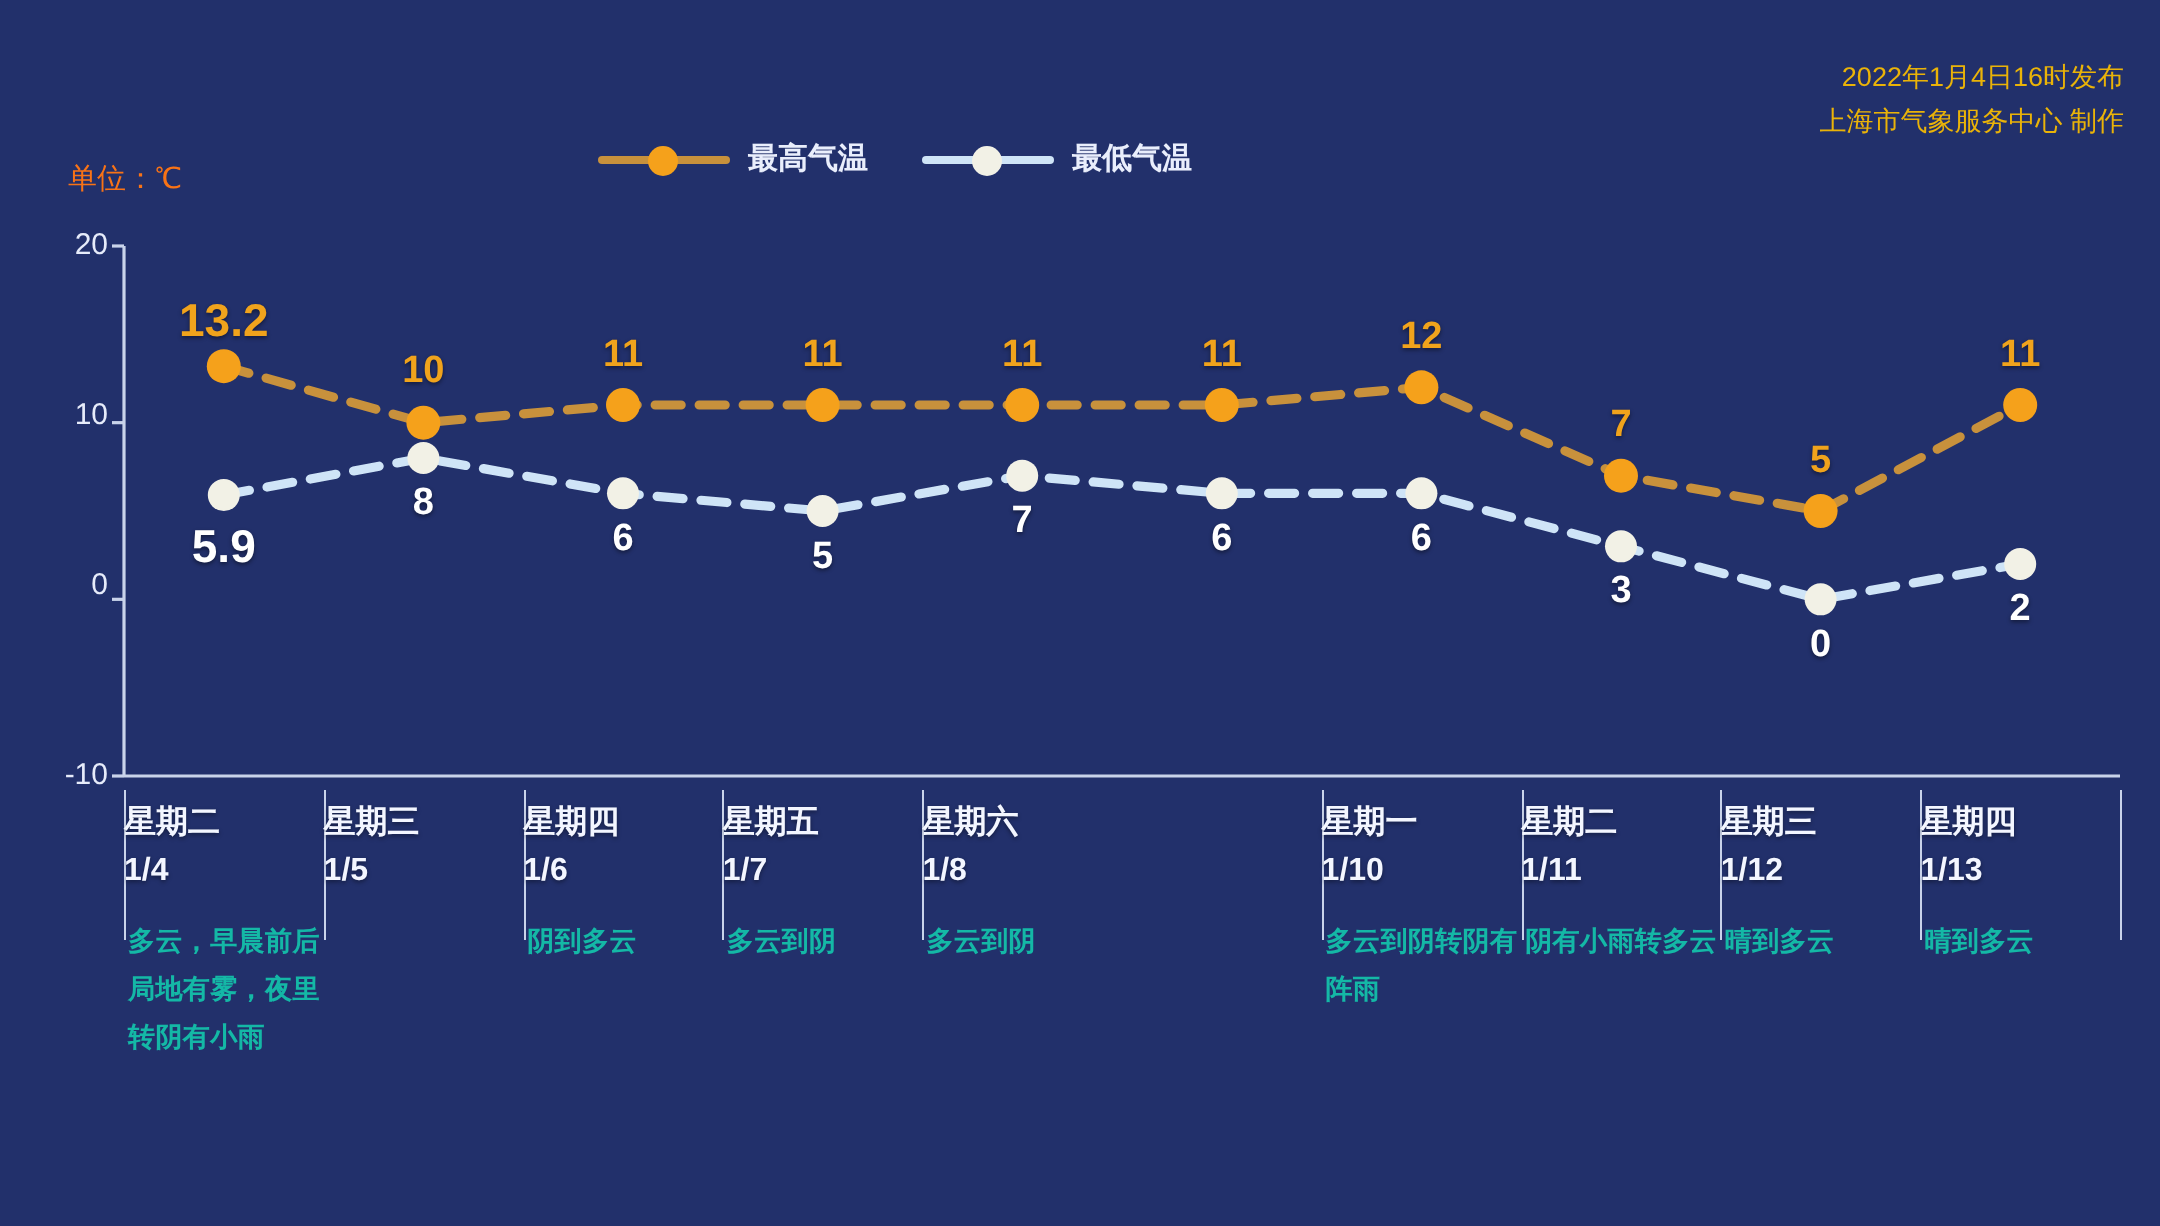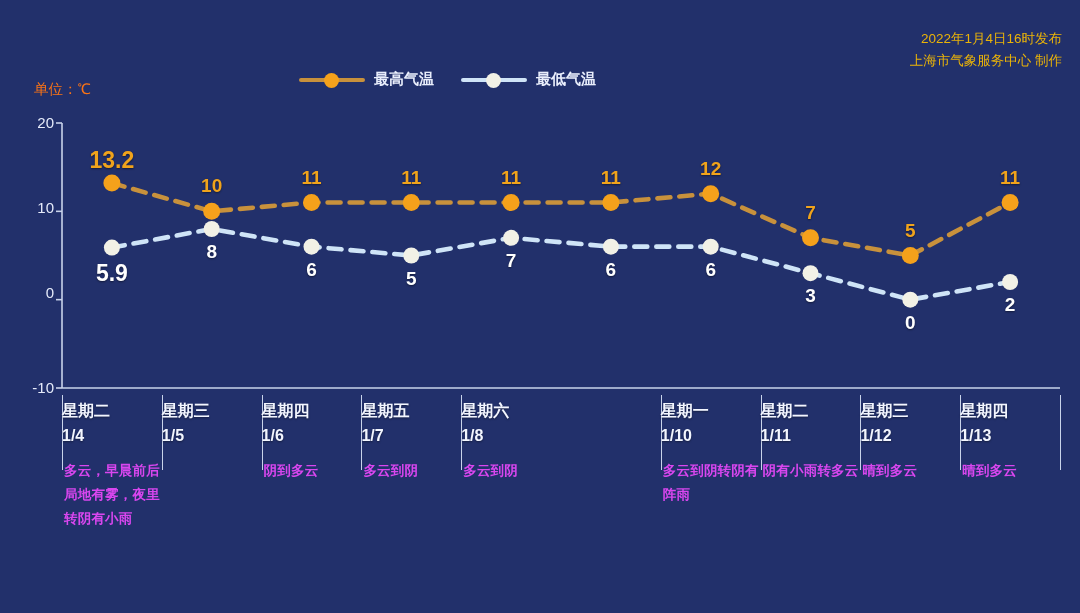--- a/index.html
+++ b/index.html
@@ -77,21 +77,21 @@
     font-size:16px; font-weight:bold; color:#f3f6ff;
     text-shadow:0 1px 2px rgba(0,0,0,.4);
   }
   .date {
     position:absolute; left:0; top:38px; width:100%;
     font-size:16px; font-weight:bold; color:#f3f6ff;
     text-shadow:0 1px 2px rgba(0,0,0,.4);
   }
   .desc {
     position:absolute; left:2px; top:70px; width:96px;
-    font-size:13.5px; font-weight:bold; color:#d946ef;
+    font-size:13.5px; font-weight:bold; color:#14b8a6;
     line-height:24px; letter-spacing:.2px;
   }
 </style>
 </head>
 <body>
 
 <div id="root">
 
 
   <div class="pubinfo">

